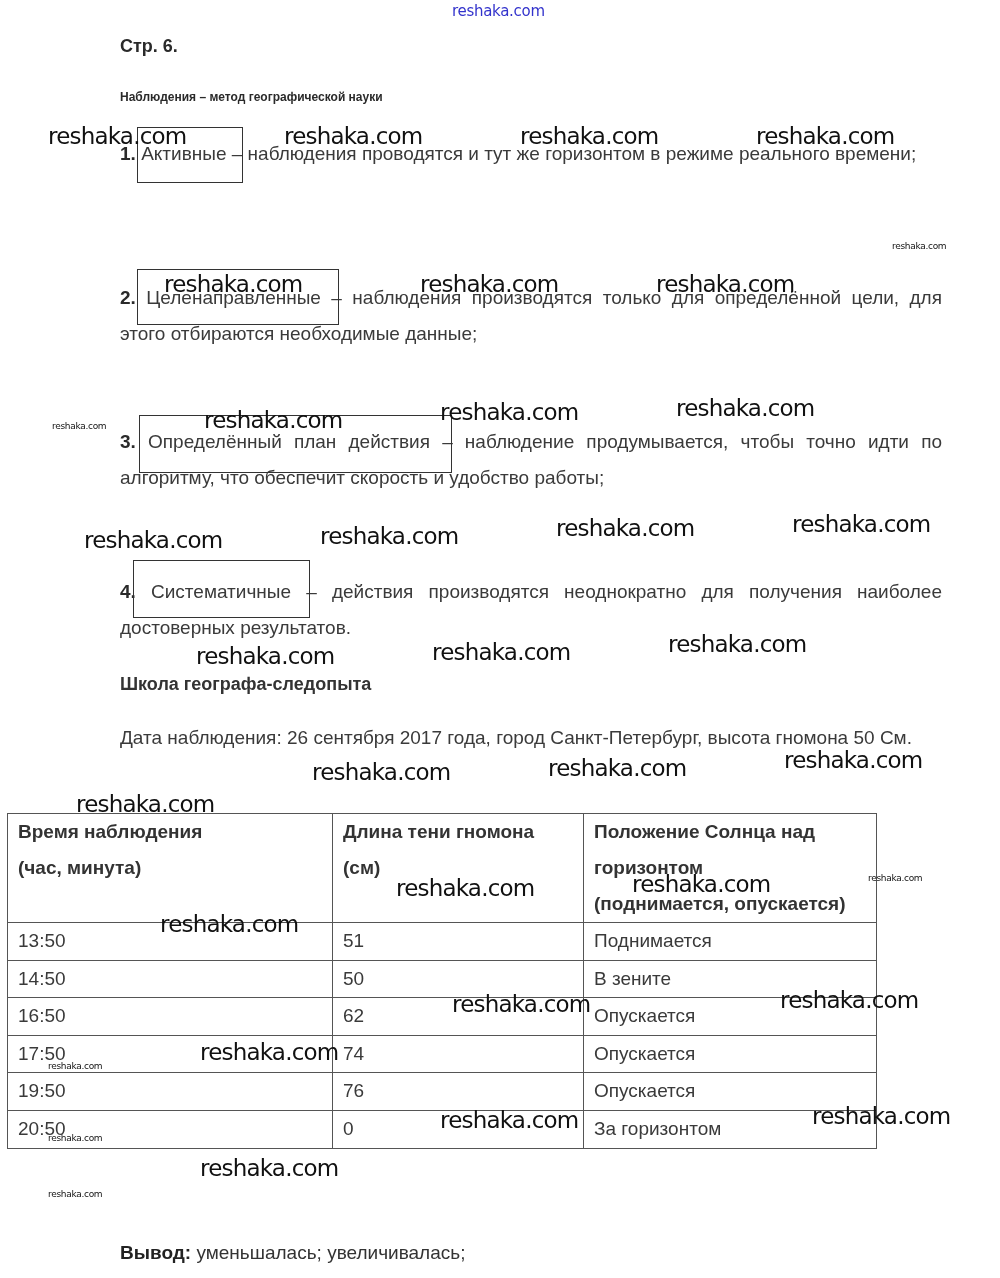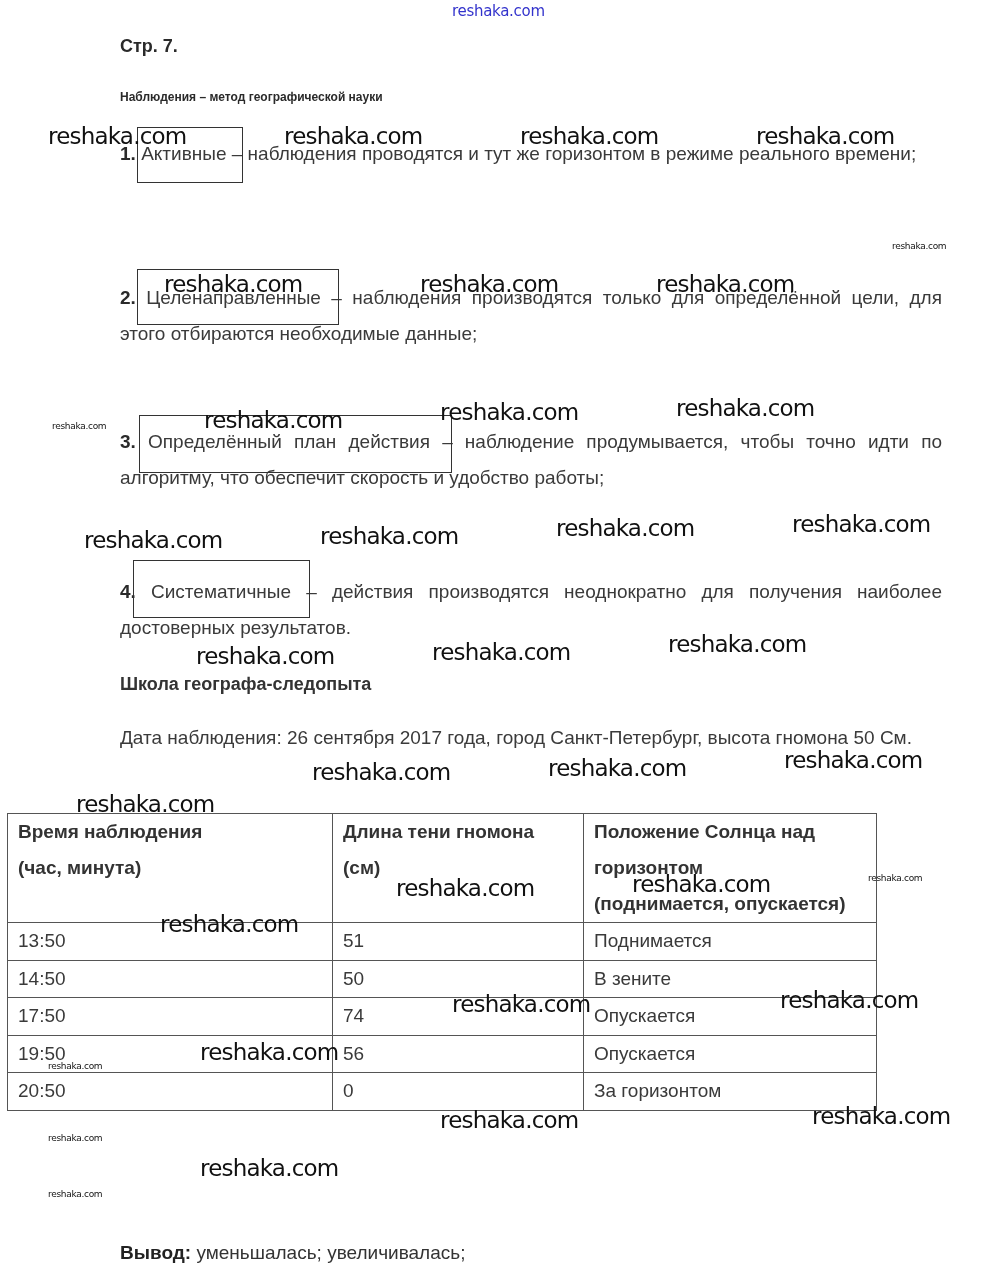--- a/index.html
+++ b/index.html
@@ -42,21 +42,21 @@
   table.obs tr.last td { height: 37px; }
   .c1 { width: 304px; } .c2 { width: 230px; } .c3 { width: auto; }
   .conclusion { left: 120px; top: 1242px; font-size: 19px; color: #333; }
   .conclusion b { color: #222; }
 </style>
 </head>
 <body>
 
 <div class="abs top-wm">reshaka.com</div>
 
-<div class="abs page-num">Стр. 7.</div>
+<div class="abs page-num">Стр. 6.</div>
 <div class="abs section-title">Наблюдения – метод географической науки</div>
 
 <div class="para" style="top:136px;">
   <span class="num">1.</span>
   <span>Активные</span><span> – наблюдения проводятся и тут же горизонтом в режиме реального времени;</span>
 </div>
 <div class="box" style="left:137px; top:127px; width:104px; height:54px;"></div>
 
 <div class="para spread-first" style="top:280px;">
   <span class="num">2.</span>
@@ -92,27 +92,32 @@
         <td>13:50</td>
         <td>51</td>
         <td>Поднимается</td>
       </tr>
     <tr>
         <td>14:50</td>
         <td>50</td>
         <td>В зените</td>
       </tr>
     <tr>
+        <td>16:50</td>
+        <td>62</td>
+        <td>Опускается</td>
+      </tr>
+    <tr>
         <td>17:50</td>
         <td>74</td>
         <td>Опускается</td>
       </tr>
     <tr>
         <td>19:50</td>
-        <td>56</td>
+        <td>76</td>
         <td>Опускается</td>
       </tr>
     <tr class="last">
         <td>20:50</td>
         <td>0</td>
         <td>За горизонтом</td>
       </tr>
   </tbody>
 </table>
 

